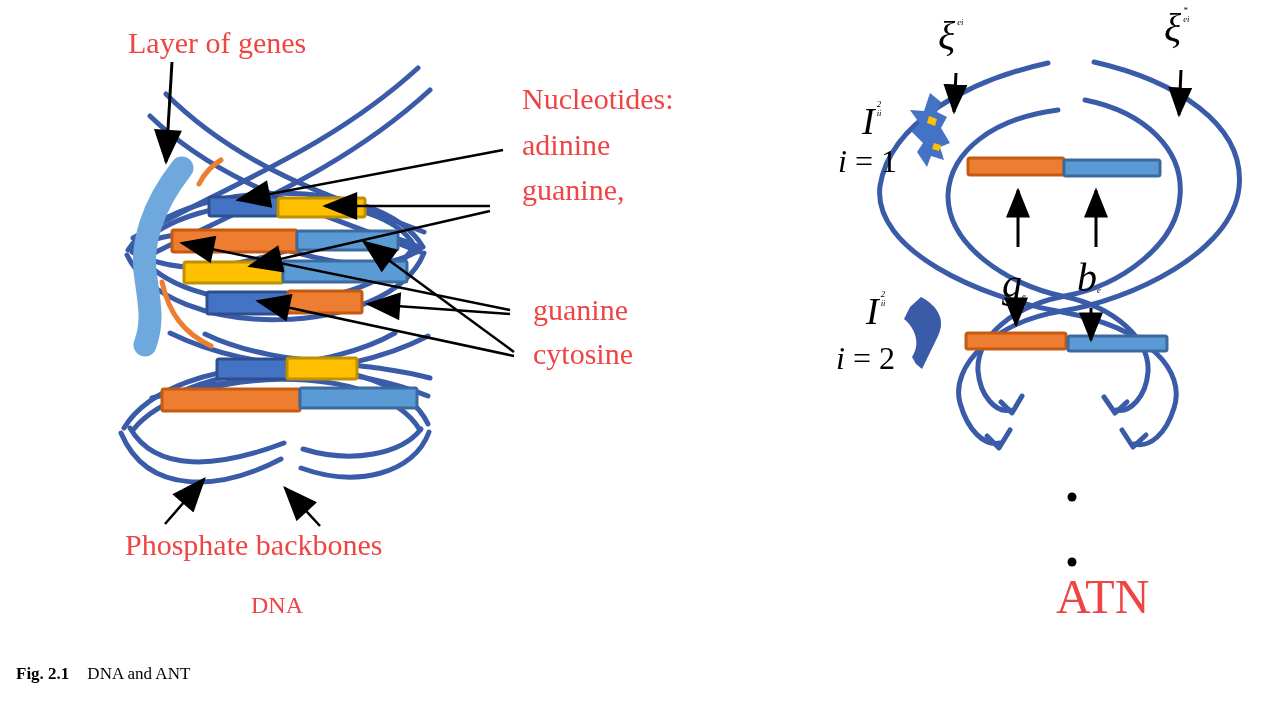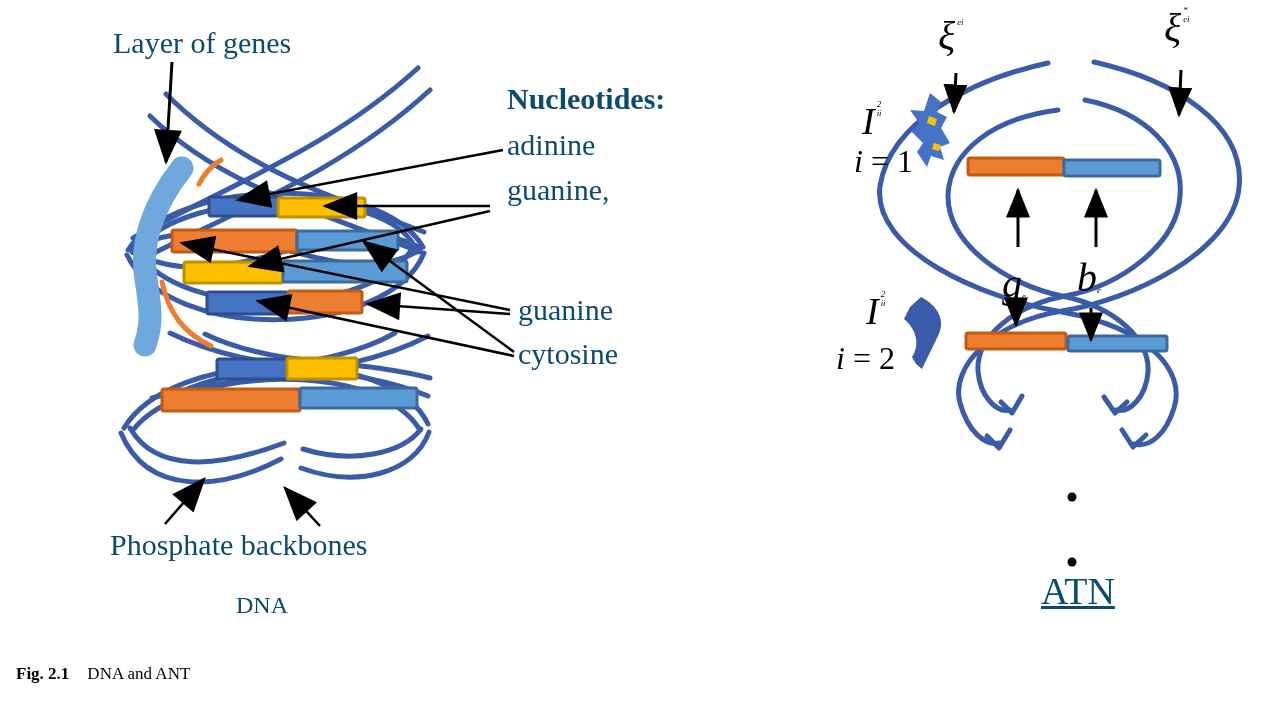--- a/index.html
+++ b/index.html
@@ -19,23 +19,23 @@
   .c-light{fill:var(--bar_light_blue);stroke:var(--bar_light_blue_edge);}
   .larrow{stroke:var(--arrow);stroke-width:2.5;marker-end:url(#ah);}
   .w3{stroke-width:3;}
   .rarrow{stroke:var(--arrow);stroke-width:3;marker-end:url(#ah2);}
   .blob{fill:var(--bar_dark_blue);}
   .blob2{fill:var(--strand);}
   .speck{fill:var(--bar_yellow);}
   .dot{fill:var(--arrow);}
 
   
-  .lbl{position:absolute;font-size:30px;color:#0c4a6e;white-space:nowrap;line-height:1.1;}
+  .lbl{position:absolute;font-size:30px;color:#ef4444;white-space:nowrap;line-height:1.1;margin-left:15px;}
   .title{font-size:24px;}
-  .atn-title{font-size:38px;text-decoration:underline;}
+  .atn-title{font-size:48px;}
   .math{position:absolute;color:#000;font-style:italic;white-space:nowrap;line-height:1;}
   .mbase{font-size:40px;line-height:1;}
   .mbase.sm{font-size:38px;}
   .mcol{display:inline-flex;flex-direction:column;justify-content:space-between;
         vertical-align:top;line-height:1;height:1.5em;font-size:0.55em;margin-left:2px;
         transform:translateY(-0.25em);}
   .msub{font-size:0.55em;vertical-align:-0.2em;}
   .ieq{font-size:32px;}
   .mrest{font-style:normal;margin-left:8px;}
   .caption{position:absolute;left:16px;top:664px;font-size:17px;color:#000;white-space:nowrap;}
@@ -147,21 +147,21 @@
       <line class="rarrow" x1="1091" y1="308" x2="1091" y2="340"></line>
     </g>
 
     <g>
       <circle class="dot" cx="1072" cy="497" r="4.5"></circle>
       <circle class="dot" cx="1072" cy="562" r="4.5"></circle>
     </g>
   </svg>
 
   <div class="lbl" style="left:113px;top:26px;">Layer of genes</div>
-  <div class="lbl" style="left:507px;top:82px;font-weight:bold;">Nucleotides:</div>
+  <div class="lbl" style="left:507px;top:82px;">Nucleotides:</div>
   <div class="lbl" style="left:507px;top:128px;text-align:right;">adinine</div>
   <div class="lbl" style="left:507px;top:173px;">guanine,</div>
   <div class="lbl" style="left:518px;top:293px;">guanine</div>
   <div class="lbl" style="left:518px;top:337px;">cytosine</div>
   <div class="lbl" style="left:110px;top:528px;">Phosphate backbones</div>
   <div class="lbl title" style="left:236px;top:592px;">DNA</div>
 
   <div class="math" style="left:938px;top:16px;">
     <span class="mbase">ξ</span><span class="mcol">
         <span></span>
@@ -173,21 +173,21 @@
         <span>*</span>
         <span>ei</span>
       </span>
   </div>
   <div class="math" style="left:862px;top:102px;">
     <span class="mbase sm">I</span><span class="mcol">
         <span>2</span>
         <span>ii</span>
       </span>
   </div>
-  <div class="math ieq" style="left:838px;top:145px;margin-left:16px;">
+  <div class="math ieq" style="left:838px;top:145px;">
     <span>i</span><span class="mrest">= 1</span>
   </div>
   <div class="math" style="left:866px;top:292px;">
     <span class="mbase sm">I</span><span class="mcol">
         <span>2</span>
         <span>ii</span>
       </span>
   </div>
   <div class="math ieq" style="left:836px;top:332px;margin-top:10px;">
     <span>i</span><span class="mrest">= 2</span>

